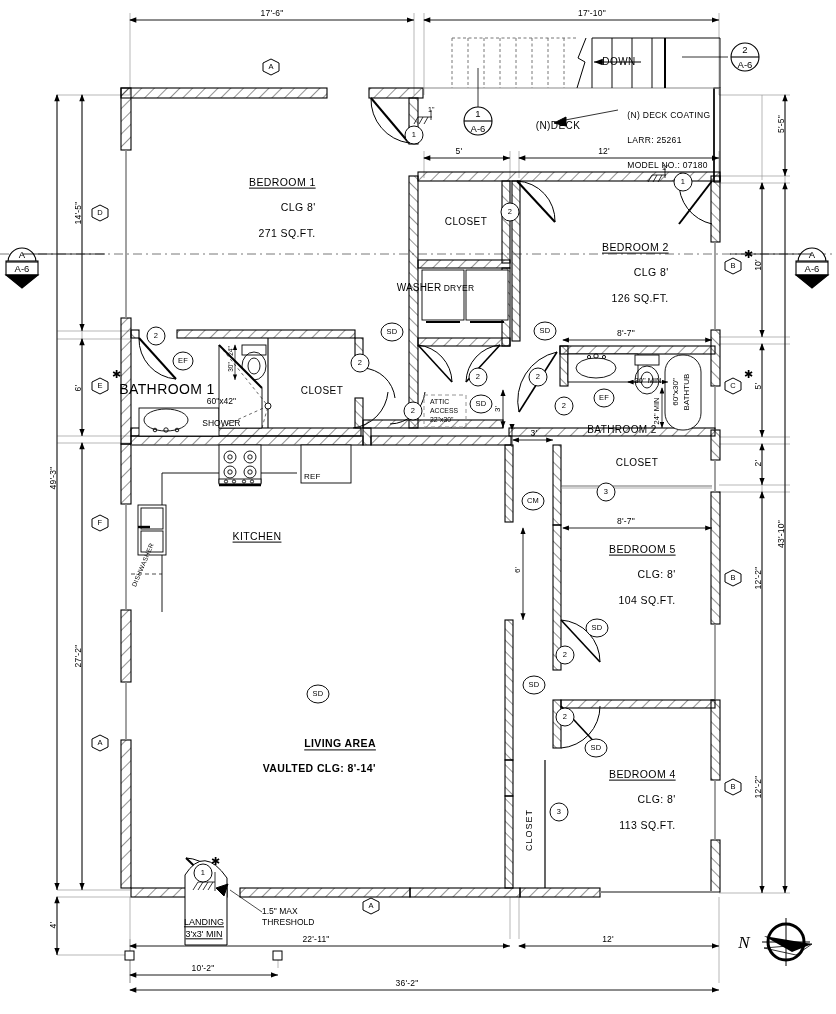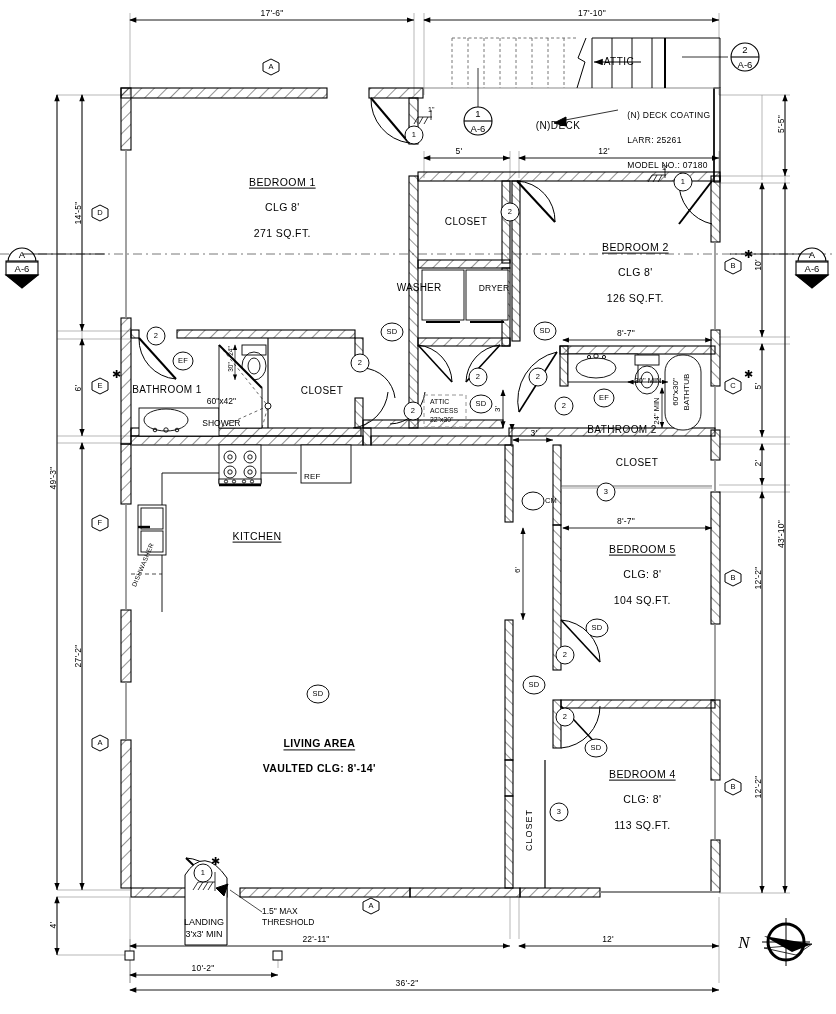--- a/index.html
+++ b/index.html
@@ -1,20 +1,20 @@
 <!DOCTYPE html>
 <html><head>
 <meta charset="utf-8">
 <style>
   html,body{margin:0;padding:0;background:#ffffff;}
   body{font-family:"Liberation Sans",sans-serif;}
   #sheet{position:relative;width:836px;height:1014px;background:#fff;overflow:hidden;}
   #sheet svg{position:absolute;left:0;top:0;}
   .lbl{position:absolute;font-family:"Liberation Sans",sans-serif;color:#000;white-space:pre;line-height:1.22;}
-  .rm{font-size:10.5px;letter-spacing:.4px;text-align:center;}
+  .rm{font-size:10.5px;letter-spacing:.4px;text-align:right;}
   .rm u{text-decoration:underline;text-underline-offset:2px;}
   .dim{font-size:8.5px;letter-spacing:.2px;}
   .tiny{font-size:7px;letter-spacing:.2px;}
   .note{font-size:8.5px;letter-spacing:.3px;}
   .eq{font-size:7.5px;letter-spacing:.2px;text-align:center;}
   .ctr{transform:translate(-50%,-50%);}
 </style>
 </head>
 <body>
 
@@ -483,55 +483,55 @@
 <div class="lbl rm ctr" style="left:639px;top:793px;">
   <u>BEDROOM 4</u><br>
   <span>CLG: 8'</span><br>
   <span>113 SQ.FT.</span>
 </div>
 <div class="lbl rm ctr" style="left:316px;top:750px;font-weight:bold;">
   <u>LIVING AREA</u><br>
   <span>VAULTED CLG: 8'-14'</span>
 </div>
 
-<div class="lbl rm ctr" style="left:167px;top:390px;font-size:10px;">BATHROOM 1</div>
+<div class="lbl rm ctr" style="left:167px;top:390px;font-size:14px;">BATHROOM 1</div>
 <div class="lbl rm ctr" style="left:622px;top:430px;font-size:10px;">BATHROOM 2</div>
 <div class="lbl rm ctr" style="left:466px;top:222px;font-size:10px;">CLOSET</div>
 <div class="lbl rm ctr" style="left:322px;top:391px;font-size:10px;">CLOSET</div>
 <div class="lbl rm ctr" style="left:637px;top:463px;font-size:10px;">CLOSET</div>
 <div class="lbl rm ctr" style="left:257px;top:536px;"><u>KITCHEN</u></div>
 <div class="lbl rm ctr" style="left:558px;top:126px;font-size:10px;">(N)DECK</div>
 <div class="lbl ctr" style="left:529px;top:830px;font-size:9px;transform:translate(-50%,-50%) rotate(-90deg);letter-spacing:1px;">CLOSET</div>
 
 <div class="lbl tiny ctr" style="left:419px;top:288px;font-size:10px;">WASHER</div>
-<div class="lbl tiny ctr" style="left:494px;top:288px;font-size:8.5px;">DRYER</div>
+<div class="lbl tiny ctr" style="left:459px;top:288px;font-size:8.5px;">DRYER</div>
 <div class="lbl tiny" style="left:304px;top:472px;font-size:8px;">REF</div>
 <div class="lbl ctr" style="left:143px;top:565px;font-size:6.5px;transform:translate(-50%,-50%) rotate(-67deg);letter-spacing:.3px;">DISHWASHER</div>
 
 <div class="lbl ctr" style="left:219px;top:407px;font-size:8.5px;text-align:center;line-height:1.3;">
   <span>60"x42"</span><br>
   <span>SHOWER</span>
 </div>
 <div class="lbl ctr" style="left:682px;top:392px;font-size:8px;transform:translate(-50%,-50%) rotate(-90deg);text-align:center;line-height:1.35;white-space:pre;">60"x30"
 BATHTUB</div>
 <div class="lbl ctr" style="left:444px;top:411px;font-size:6.8px;text-align:left;line-height:1.3;white-space:pre;">ATTIC
 ACCESS
 22"x30"</div>
-<div class="lbl ctr" style="left:204px;top:929px;font-size:9px;text-align:center;line-height:1.3;white-space:pre;">LANDING
+<div class="lbl ctr" style="left:204px;top:929px;font-size:9px;text-align:center;line-height:1.3;white-space:pre;text-decoration:underline;">LANDING
 3'x3' MIN</div>
 <div class="lbl" style="left:262px;top:906px;font-size:8.5px;line-height:1.35;white-space:pre;">1.5" MAX
 THRESHOLD</div>
 
 <div class="lbl note" style="left:622px;top:97px;line-height:1.45;">
   <span>(N) DECK COATING</span><br>
   <span>LARR: 25261</span><br>
   <span>MODEL NO.: 07180</span>
 </div>
 
-<div class="lbl ctr" style="left:619px;top:62px;font-size:10px;letter-spacing:.5px;">ATTIC</div>
+<div class="lbl ctr" style="left:619px;top:62px;font-size:10px;letter-spacing:.5px;">DOWN</div>
 
 <div class="lbl ctr" style="left:745px;top:50px;font-size:9.5px;">2</div>
 <div class="lbl ctr" style="left:745px;top:65px;font-size:9.5px;">A-6</div>
 <div class="lbl ctr" style="left:478px;top:114px;font-size:9.5px;">1</div>
 <div class="lbl ctr" style="left:478px;top:129px;font-size:9.5px;">A-6</div>
 <div class="lbl ctr" style="left:22px;top:255px;font-size:9.5px;">A</div>
 <div class="lbl ctr" style="left:22px;top:269px;font-size:9.5px;">A-6</div>
 <div class="lbl ctr" style="left:812px;top:255px;font-size:9.5px;">A</div>
 <div class="lbl ctr" style="left:812px;top:269px;font-size:9.5px;">A-6</div>
 
@@ -565,21 +565,21 @@
 <div class="lbl eq ctr" style="left:203px;top:873px;">1</div>
 <div class="lbl" style="left:211px;top:855px;font-size:11px;">✱</div>
 
 <div class="lbl eq ctr" style="left:392px;top:332px;">SD</div>
 <div class="lbl eq ctr" style="left:545px;top:331px;">SD</div>
 <div class="lbl eq ctr" style="left:481px;top:404px;">SD</div>
 <div class="lbl eq ctr" style="left:318px;top:694px;">SD</div>
 <div class="lbl eq ctr" style="left:597px;top:628px;">SD</div>
 <div class="lbl eq ctr" style="left:534px;top:685px;">SD</div>
 <div class="lbl eq ctr" style="left:596px;top:748px;">SD</div>
-<div class="lbl eq ctr" style="left:551px;top:501px;">CM</div>
+<div class="lbl eq ctr" style="left:533px;top:501px;">CM</div>
 <div class="lbl eq ctr" style="left:183px;top:361px;">EF</div>
 <div class="lbl eq ctr" style="left:604px;top:398px;">EF</div>
 
 <div class="lbl dim ctr" style="left:272px;top:13px;">17'-6"</div>
 <div class="lbl dim ctr" style="left:592px;top:13px;">17'-10"</div>
 <div class="lbl dim ctr" style="left:459px;top:151px;">5'</div>
 <div class="lbl dim ctr" style="left:604px;top:151px;">12'</div>
 
 <div class="lbl dim" style="left:78px;top:213px;transform:translate(-50%,-50%) rotate(-90deg);">14'-5"</div>
 <div class="lbl dim" style="left:78px;top:388px;transform:translate(-50%,-50%) rotate(-90deg);">6'</div>

